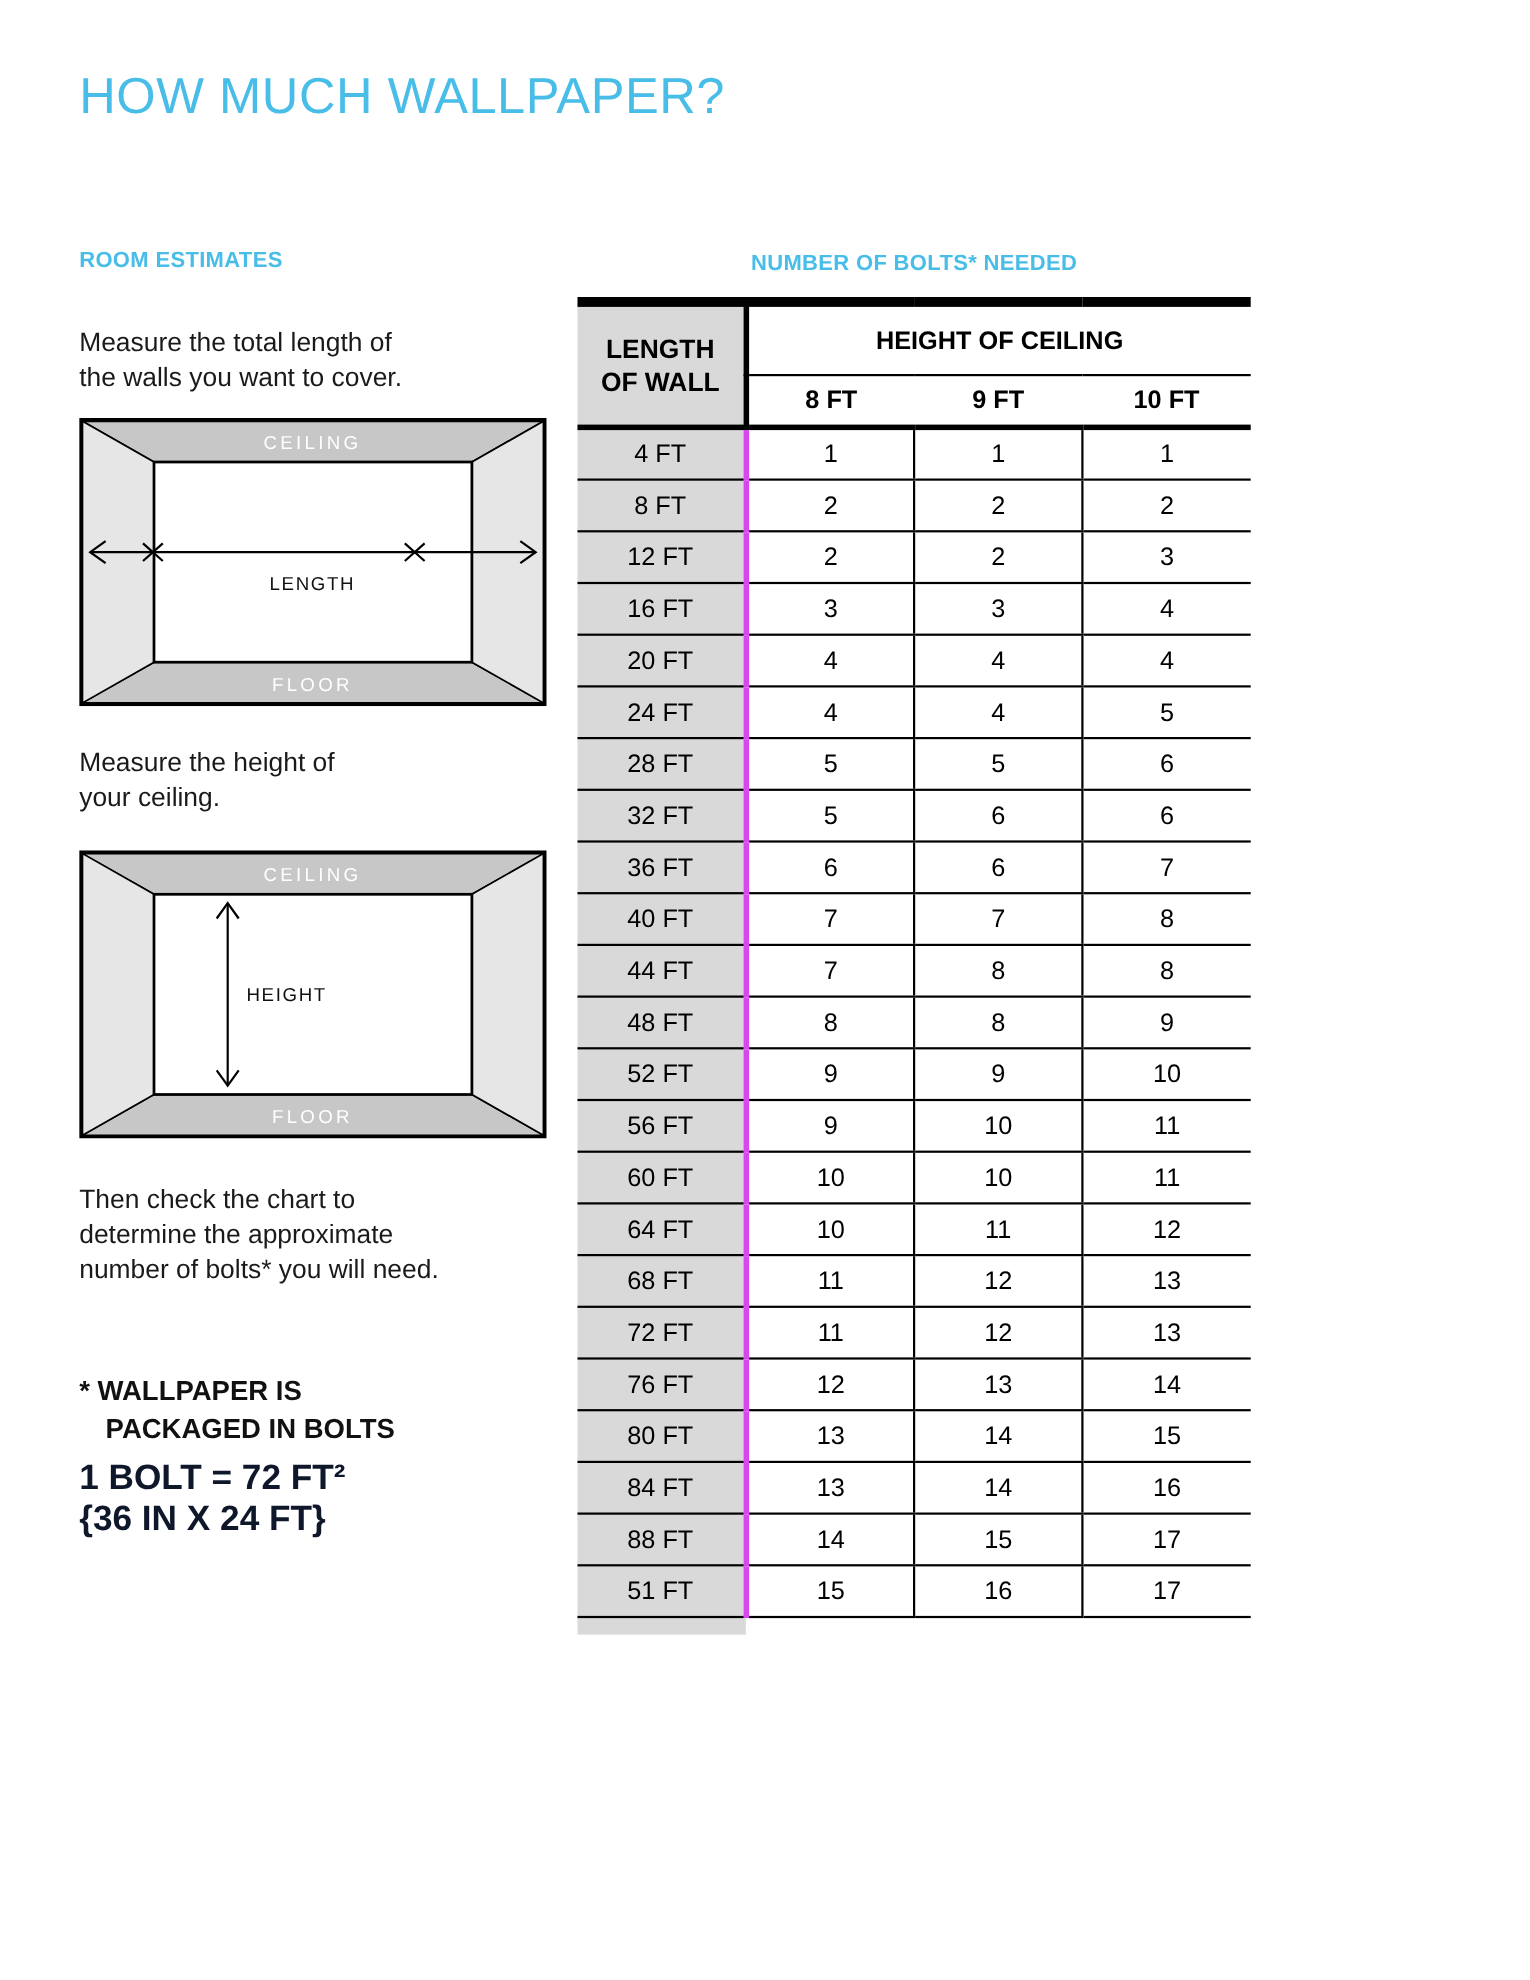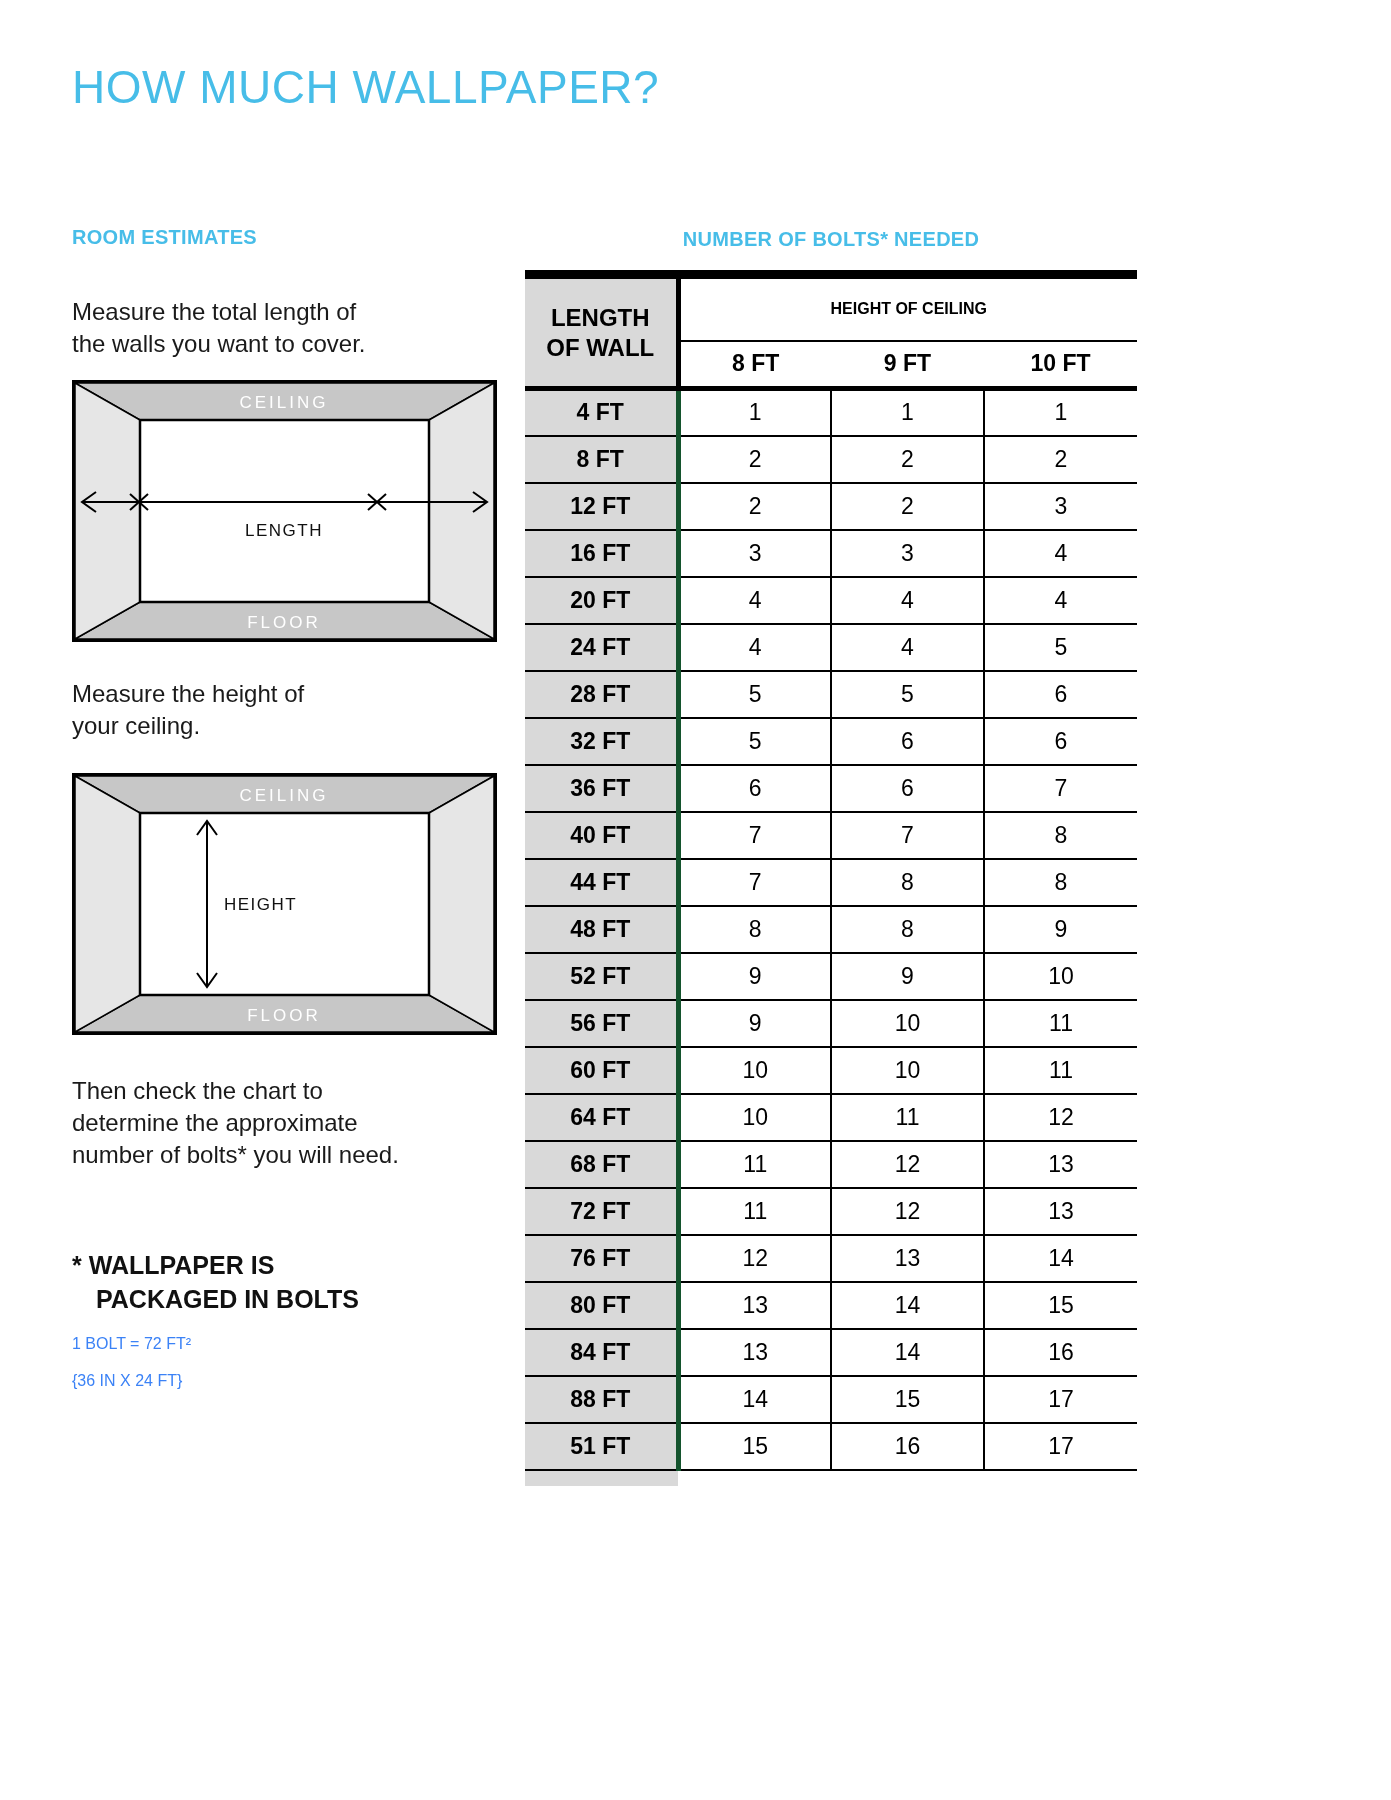--- a/index.html
+++ b/index.html
@@ -56,24 +56,24 @@
   .footnote {
     left: 72px; top: 1248px;
     font-size: 25px;
     font-weight: bold;
     line-height: 34px;
     color: #111;
   }
   .footnote .indent { padding-left: 24px; }
   .bolt-info {
     left: 72px; top: 1325px;
-    font-size: 16px;
-    font-weight: normal;
+    font-size: 32px;
+    font-weight: bold;
     line-height: 37px;
-    color: #3b82f6;
+    color: #0f172a;
     white-space: pre-line;
   }
 
   
   .diagram { position: absolute; }
   .diagram .outer { fill: #ffffff; stroke: #000; stroke-width: 4; }
   .diagram .band  { fill: var(--band-gray); stroke: #000; stroke-width: 1.5; }
   .diagram .wall  { fill: var(--wall-gray); stroke: #000; stroke-width: 1.5; }
   .diagram .back  { fill: #ffffff; stroke: #000; stroke-width: 2.5; }
   .diagram .band-label {
@@ -106,39 +106,39 @@
     background: var(--cell-gray);
     border-right: 5px solid #000;
     border-bottom: 5px solid #000;
     font-size: 24px;
     font-weight: bold;
     white-space: pre-line;
     line-height: 30px;
   }
   .group-head {
     border-bottom: 2px solid #000;
-    font-size: 16px;
+    font-size: 23px;
     font-weight: bold;
     height: 66px;
   }
   .sub-head-row th {
     border-bottom: 5px solid #000;
     font-size: 23px;
     font-weight: bold;
     height: 48px;
   }
   table.bolts tbody td {
     border-bottom: 2px solid #000;
     height: 47px;
     font-size: 23px;
   }
   table.bolts tbody td.row-label {
     background: var(--cell-gray);
-    border-right: 5px solid #14532d;
-    font-weight: bold;
+    border-right: 5px solid #d946ef;
+    font-weight: normal;
   }
   table.bolts tbody td.num-cell + td.num-cell {
     border-left: 2px solid #000;
   }
   table.bolts tfoot td { border: none; height: 16px; }
   table.bolts tfoot td.foot-label { background: var(--cell-gray); }
 </style>
 </head>
 <body>
 

